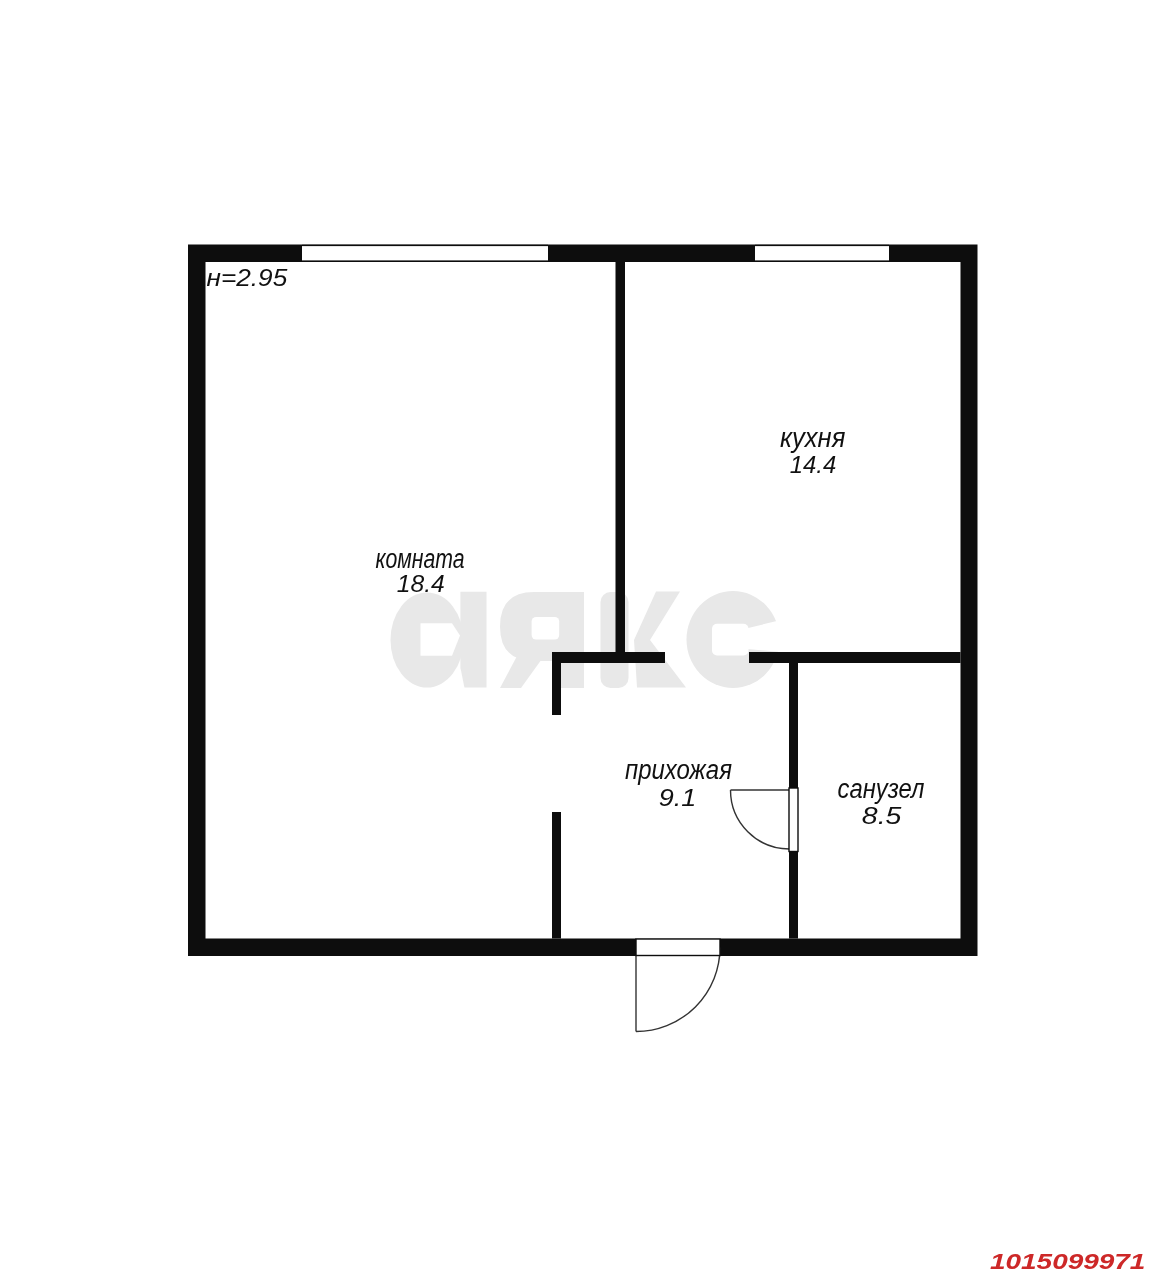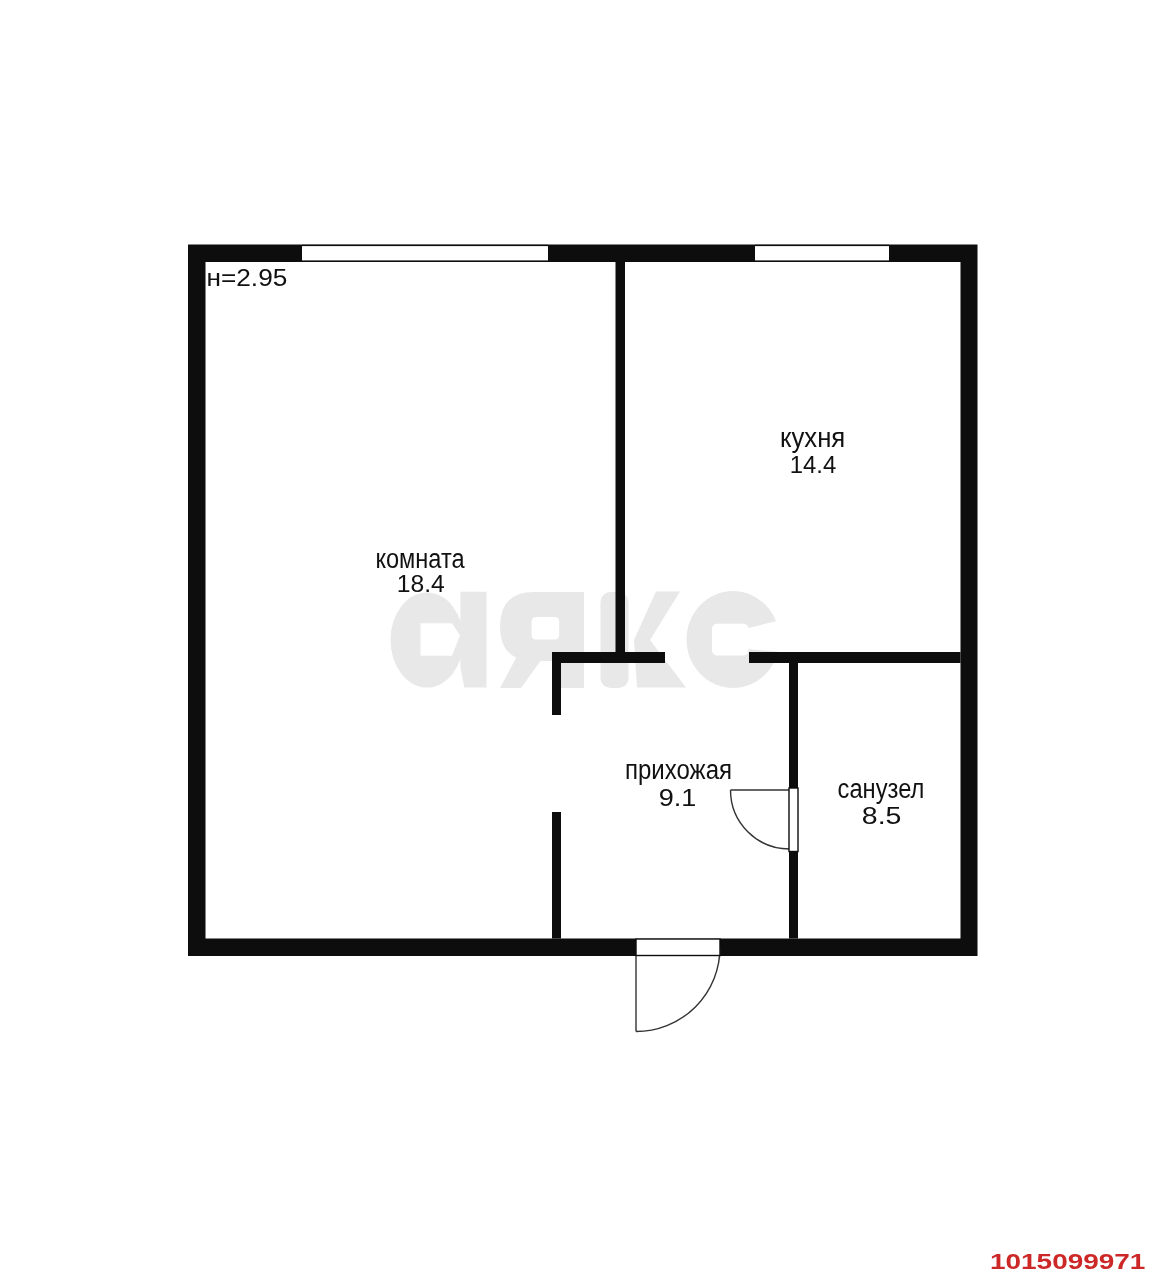--- a/index.html
+++ b/index.html
@@ -1,16 +1,16 @@
 <!DOCTYPE html>
 <html><head>
 <meta charset="utf-8">
 <style>
   html,body{margin:0;padding:0;background:#ffffff;}
-  .page{position:relative;width:1167px;height:1280px;background:#ffffff;overflow:hidden;}
+  .page{position:relative;width:1167px;height:1280px;background:#ffffff;overflow:hidden;font-style:italic;}
   svg{position:absolute;left:0;top:0;}
   text{font-family:"Liberation Sans", sans-serif;fill:#111111;}
 </style>
 </head>
 <body>
 <div class="page">
 <svg width="1167" height="1280" viewBox="0 0 1167 1280">
 
   <rect x="0" y="0" width="1167" height="1280" fill="#ffffff"></rect>
 

